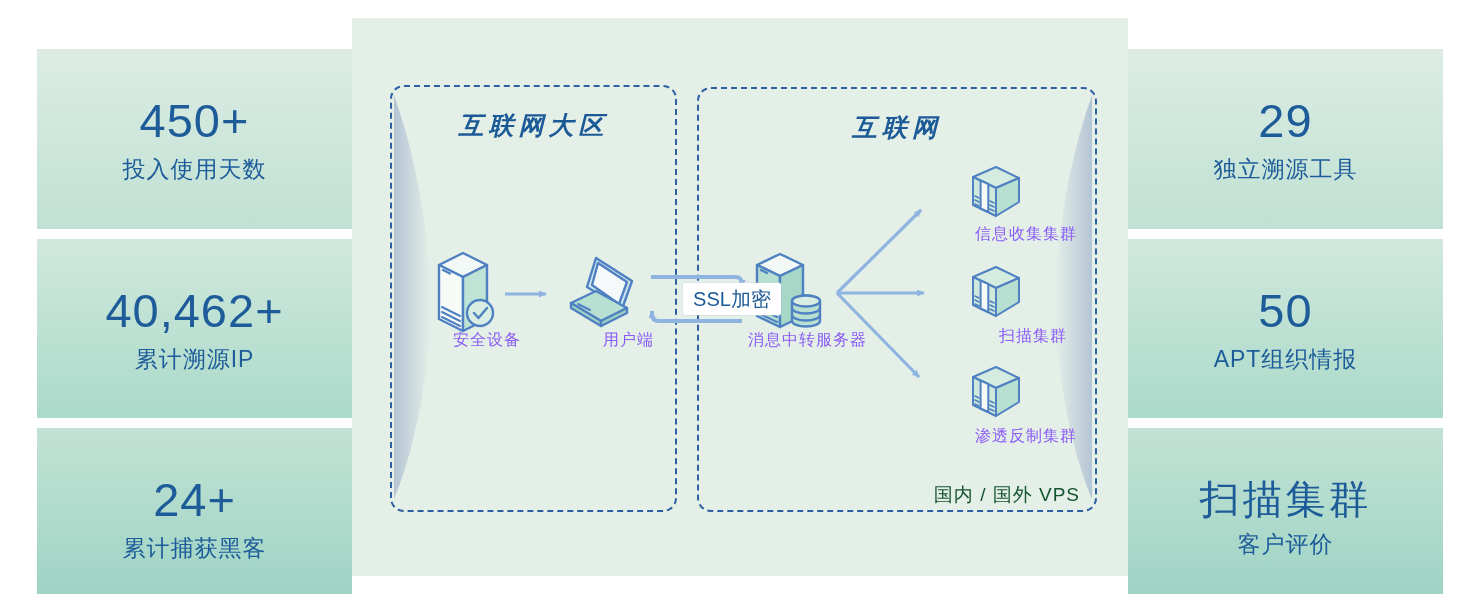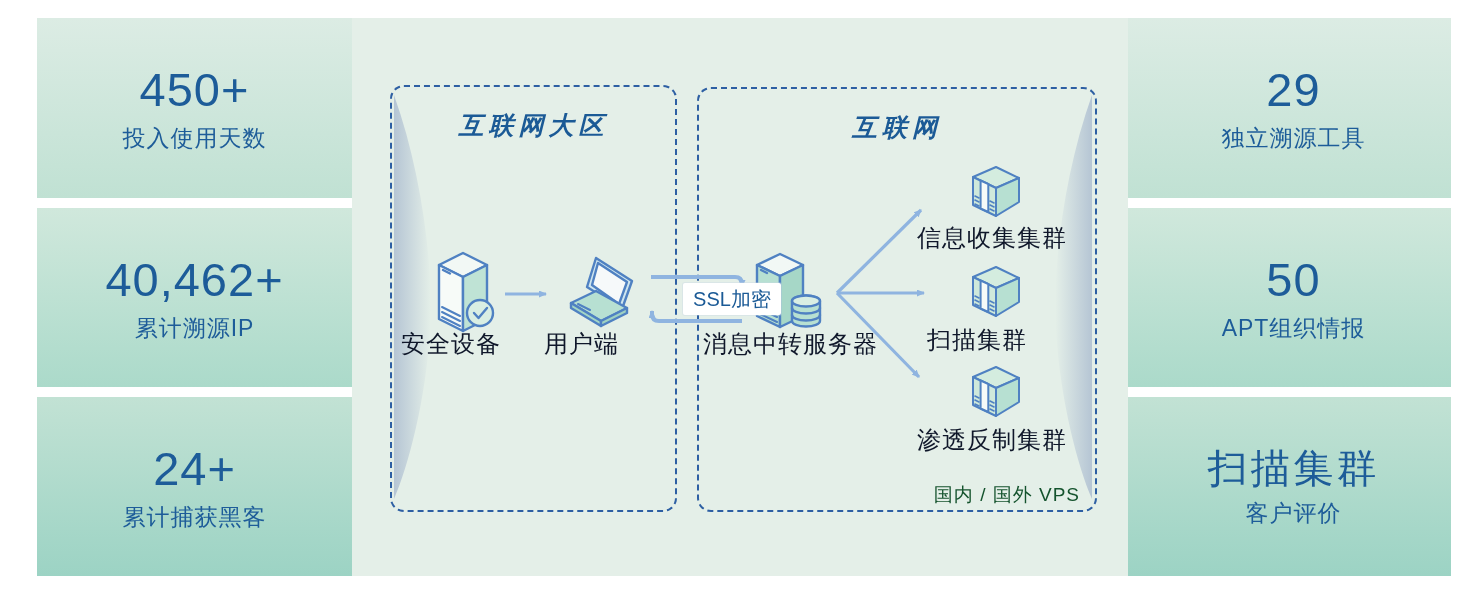--- a/index.html
+++ b/index.html
@@ -3,44 +3,44 @@
 <meta charset="utf-8">
 <style>
   html,body{margin:0;padding:0;background:#ffffff;}
   .page{
     position:relative;width:1480px;height:594px;background:#ffffff;overflow:hidden;
     font-family:"Liberation Sans","DejaVu Sans",sans-serif;
   }
   
   .tile{
     position:absolute;width:315px;display:flex;flex-direction:column;
-    align-items:center;justify-content:center;gap:14px;color:#1d5c99;text-align:center;
+    align-items:center;justify-content:center;gap:14px;color:#1d5c99;text-align:center;margin-top:31px;
   }
   .tile .num{font-size:47px;font-weight:300;letter-spacing:1px;line-height:1;}
   .tile .num.cjk{font-size:40px;letter-spacing:3px;}
   .tile .lbl{font-size:23px;font-weight:400;letter-spacing:1px;line-height:1;}
   .col-left{left:37px;}
-  .col-right{left:1128px;padding-left:8px;}
+  .col-right{left:1128px;}
   .row1{top:18px;height:180px;background:linear-gradient(#dcece4,#c0e1d3);}
   .row2{top:208px;height:179px;background:linear-gradient(#d0e8dc,#abdaca);text-align:center;}
   .row3{top:397px;height:179px;background:linear-gradient(#c2e2d4,#9cd3c4);}
   
   .center-band{position:absolute;left:352px;top:18px;width:776px;height:558px;background:#e4efe8;}
   
   .zone{position:absolute;border:2px dashed #2d5fa3;border-radius:14px;}
   .zone1{left:390px;top:85px;width:283px;height:423px;}
   .zone2{left:697px;top:87px;width:396px;height:421px;}
   .zone-title{
     position:absolute;width:100%;top:22px;text-align:center;
     color:#1b5a96;font-size:25px;font-weight:600;letter-spacing:5px;font-style:italic;
   }
   
   .node-label{
-    position:absolute;color:#0f172a;font-size:24px;font-weight:500;
-    text-align:left;letter-spacing:1px;line-height:1.2;white-space:nowrap;
+    position:absolute;color:#8b5cf6;font-size:16px;font-weight:500;
+    text-align:right;letter-spacing:1px;line-height:1.2;white-space:nowrap;
   }
   .icon{position:absolute;}
   
   .ssl-box{
     position:absolute;left:647px;top:283px;width:98px;height:32px;
     background:#ffffff;display:flex;align-items:center;justify-content:center;
     color:#1b5a96;font-size:20px;font-weight:500;z-index:5;border-radius:2px;
     box-shadow:0 0 0 1px rgba(200,215,230,0.35);
     margin-left:36px;
   }

